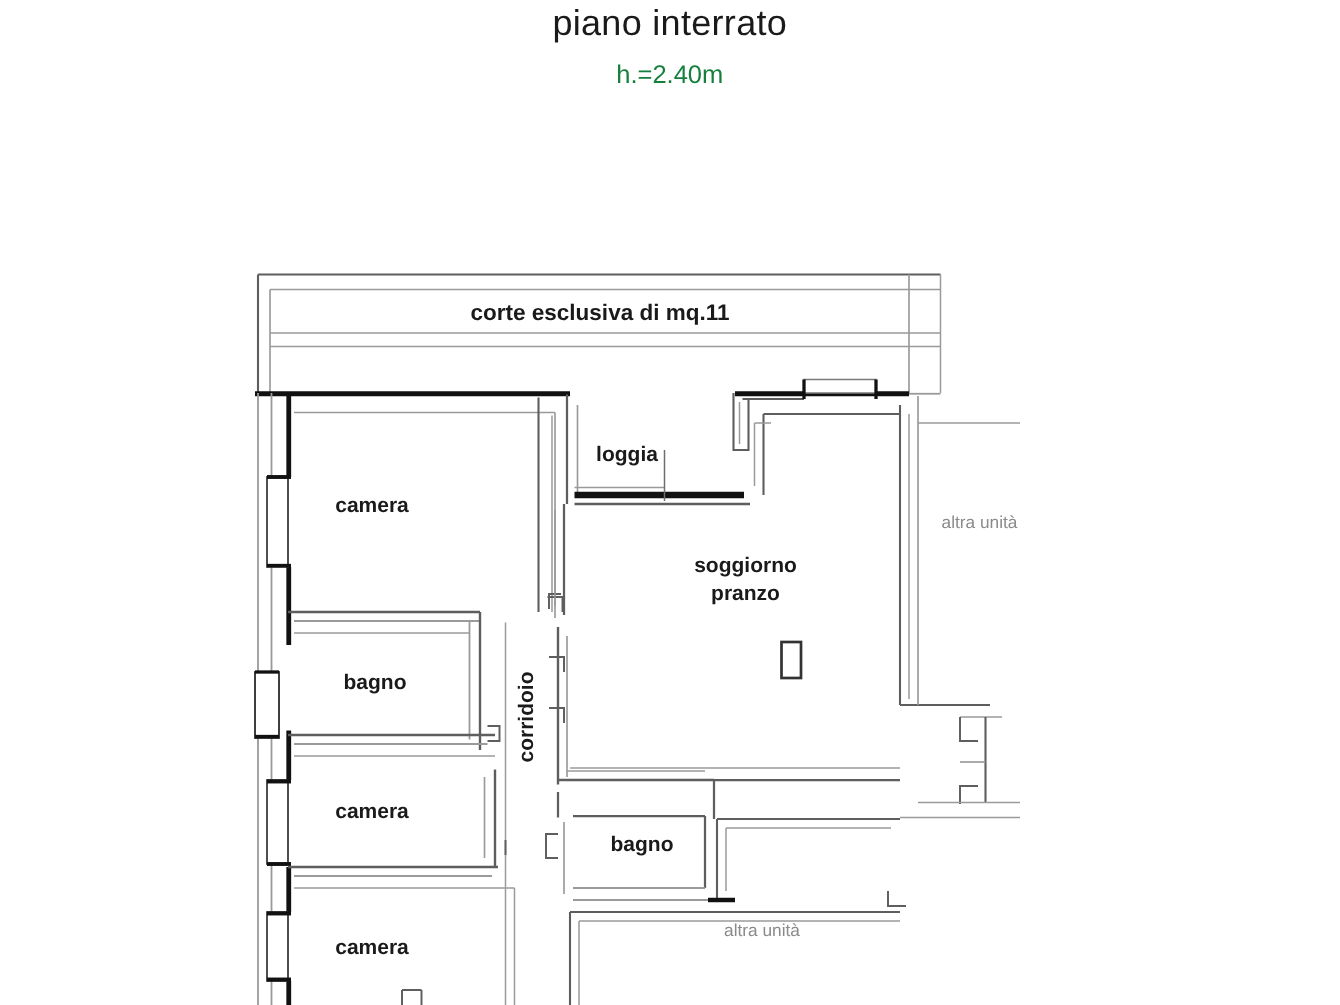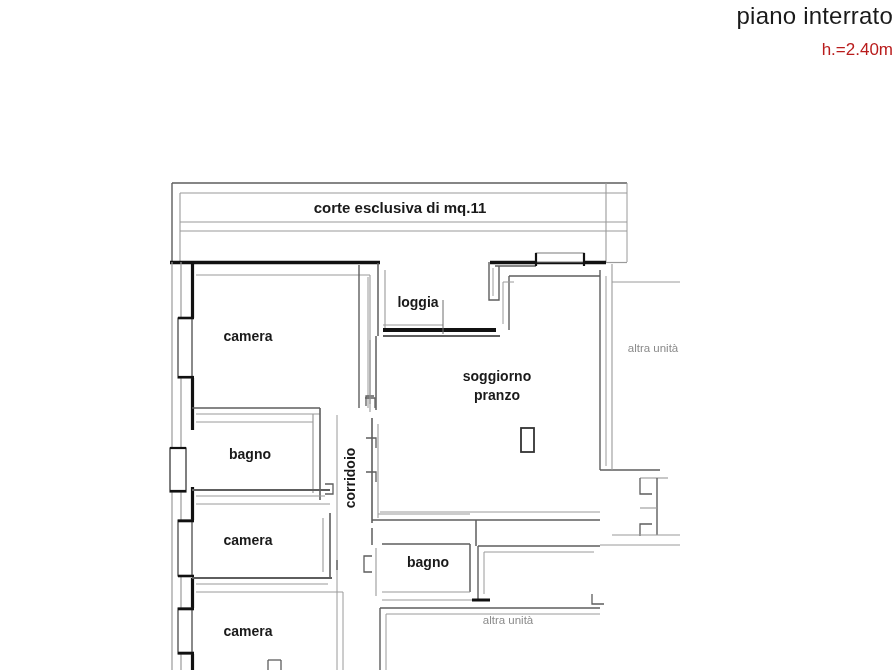--- a/index.html
+++ b/index.html
@@ -19,32 +19,32 @@
     position: relative;
     width: 893px;
     height: 670px;
     background: #ffffff;
   }
   .title-block {
     position: absolute;
     left: 0;
     top: 0;
     width: 893px;
-    text-align: right;
+    text-align: center;
   }
   .plan-title {
     font-size: 24px;
     color: #1a1a1a;
     letter-spacing: 0.2px;
     margin-top: 2px;
     font-weight: 400;
   }
   .plan-subtitle {
     font-size: 17px;
-    color: #b91c1c;
+    color: #15803d;
     margin-top: 10px;
     font-weight: 400;
   }
   svg.plan {
     position: absolute;
     left: 0;
     top: 0;
     width: 893px;
     height: 670px;
   }

